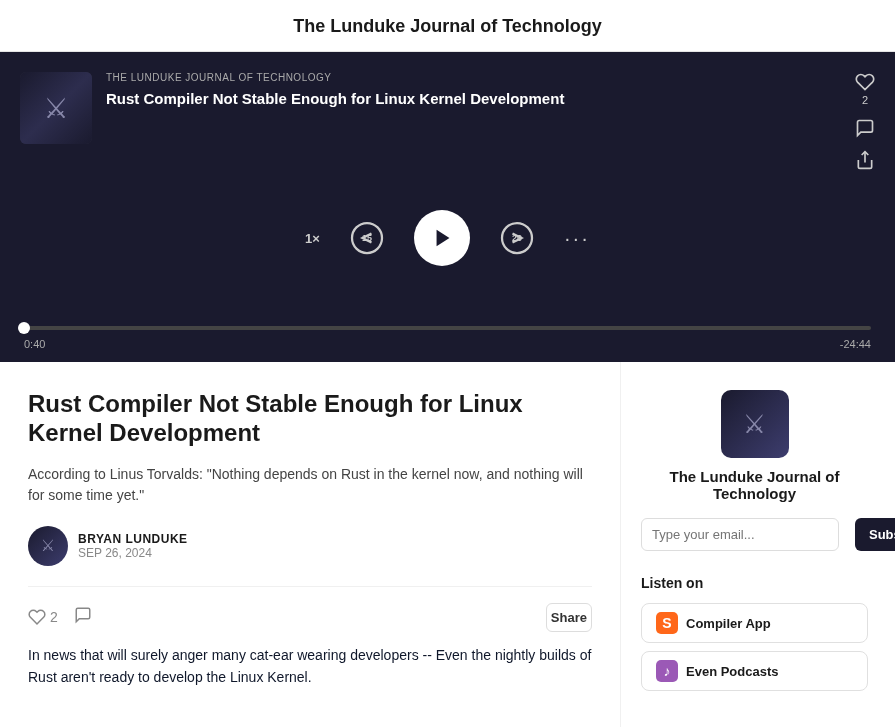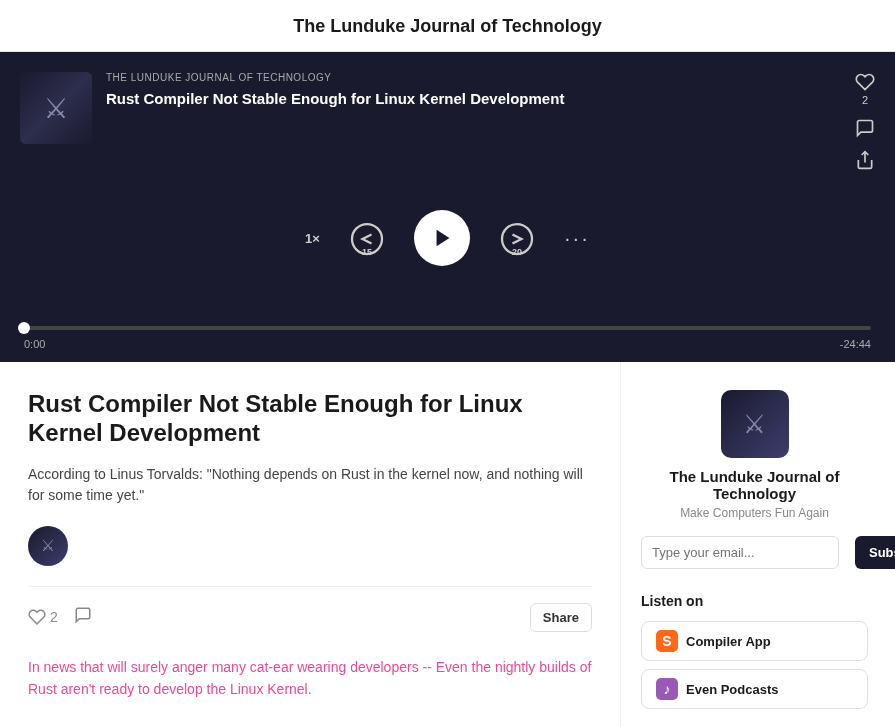--- a/index.html
+++ b/index.html
@@ -134,21 +134,21 @@
     }
 
     .rewind-btn, .forward-btn {
       background: none;
       border: none;
       color: #ccc;
       cursor: pointer;
       width: 38px;
       height: 38px;
       display: flex;
-      align-items: flex-end;
+      align-items: center;
       justify-content: center;
       position: relative;
     }
 
     .rewind-btn .sec-label, .forward-btn .sec-label {
       position: absolute;
       font-size: 9px;
       font-weight: 700;
       color: #ccc;
     }
@@ -332,21 +332,21 @@
       color: #888;
       font-size: 18px;
     }
 
     .spacer { flex: 1; }
 
     .share-btn {
       background: none;
       border: 1px solid #ddd;
       border-radius: 6px;
-      padding: 6px 12px;
+      padding: 6px 4px;
       font-size: 13px;
       font-weight: 600;
       cursor: pointer;
       color: #333;
     }
 
     .transcript-btn {
       background: none;
       border: 1px solid #ddd;
       border-radius: 6px;
@@ -356,23 +356,23 @@
       cursor: pointer;
       color: #333;
       display: flex;
       align-items: center;
       gap: 6px;
     }
 
     
     .episode-body {
       font-size: 14px;
-      color: #ec4899;
+      color: #0f172a;
       line-height: 1.6;
-      margin-top: 24px;
+      margin-top: 12px;
     }
 
     
     .podcast-card {
       text-align: center;
       margin-bottom: 24px;
     }
 
     .podcast-card-thumb {
       width: 68px;
@@ -530,37 +530,41 @@
     </button>
     <button class="more-btn">···</button>
   </div>
 
   <div class="player-progress">
     <div class="progress-bar-wrap">
       <div class="progress-fill"></div>
       <div class="progress-thumb"></div>
     </div>
     <div class="progress-times">
-      <span>0:00</span>
+      <span>0:40</span>
       <span>-24:44</span>
     </div>
   </div>
 </div>
 
 <div class="main-layout">
 
   <div class="content-left">
     <h2 class="episode-title-main">Rust Compiler Not Stable Enough for Linux Kernel Development</h2>
     <p class="episode-description">According to Linus Torvalds: "Nothing depends on Rust in the kernel now, and nothing will for some time yet."</p>
 
     <div class="author-row">
       <div class="author-avatar">
         <div class="author-avatar-inner">
           <span>⚔</span>
         </div>
+      </div>
+      <div class="author-info">
+        <div class="author-name">BRYAN LUNDUKE</div>
+        <div class="episode-date">SEP 26, 2024</div>
       </div>
     </div>
 
     <div class="divider"></div>
 
     <div class="bottom-actions">
       <button class="like-btn">
         <svg width="18" height="18" viewBox="0 0 24 24" fill="none" stroke="currentColor" stroke-width="2">
             <path d="M20.84 4.61a5.5 5.5 0 0 0-7.78 0L12 5.67l-1.06-1.06a5.5 5.5 0 0 0-7.78 7.78l1.06 1.06L12 21.23l7.78-7.78 1.06-1.06a5.5 5.5 0 0 0 0-7.78z"></path>
           </svg>
@@ -577,21 +581,20 @@
 
     <p class="episode-body">In news that will surely anger many cat-ear wearing developers -- Even the nightly builds of Rust aren't ready to develop the Linux Kernel.</p>
   </div>
 
   <div class="content-right">
     <div class="podcast-card">
       <div class="podcast-card-thumb">
         <span>⚔</span>
       </div>
       <div class="podcast-card-name">The Lunduke Journal of Technology</div>
-      <div class="podcast-card-tagline">Make Computers Fun Again</div>
 
       <div class="subscribe-row">
         <input class="email-input" type="email" placeholder="Type your email..." style="">
         <button class="subscribe-btn">Subscribe</button>
       </div>
     </div>
 
     <div class="listen-on-section">
       <div class="listen-on-label">Listen on</div>
 

